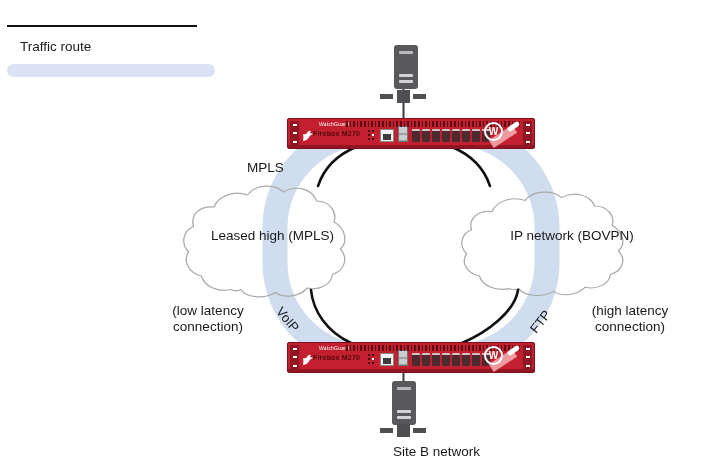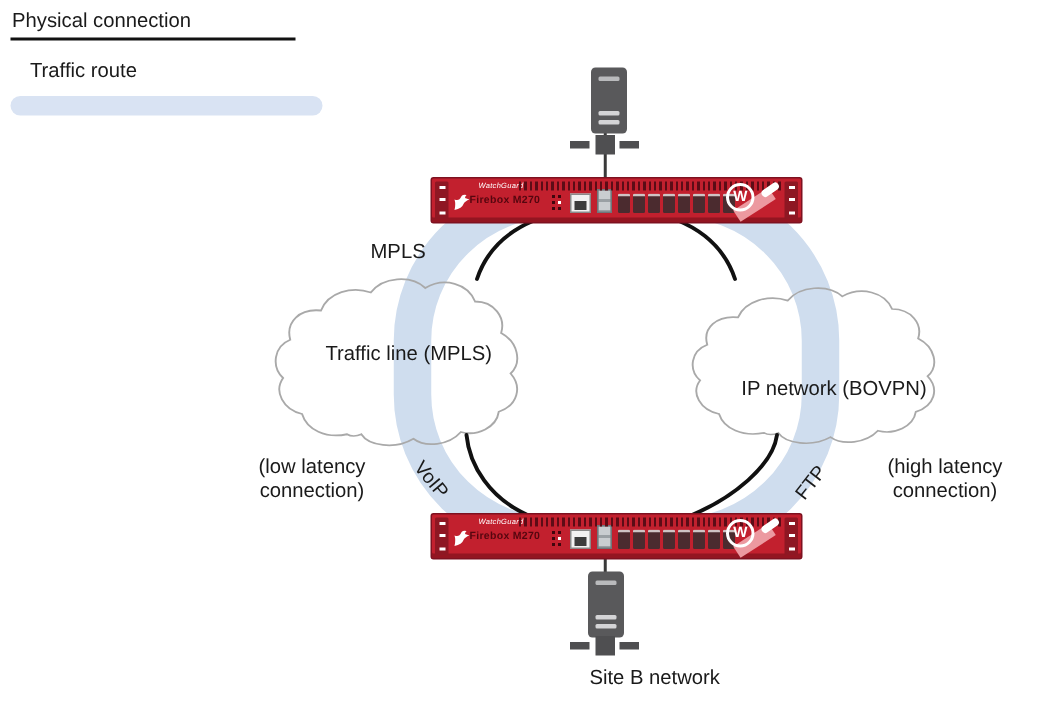--- a/index.html
+++ b/index.html
@@ -75,21 +75,20 @@
 
     <path class="phys" d="M356,147 C344,152 326,162 318,186"></path>
     <path class="phys" d="M452,147 C464,152 482,162 490,186"></path>
     <path class="phys" d="M311,290 C313,311 327,332 351,343"></path>
     <path class="phys" d="M518,290 C515,311 488,332 462,343"></path>
 
     <line class="vline" x1="403.5" y1="86" x2="403.5" y2="120"></line>
     <line class="vline" x1="403.5" y1="369" x2="403.5" y2="384"></line>
   </svg>
 
-  <div class="lbl txt" style="left:8px;top:6px;">Physical connection</div>
   <div class="legend-line txt"></div>
   <div class="lbl txt" style="left:20px;top:39px;">Traffic route</div>
   <div class="legend-bar txt"></div>
 
   <div class="tower" style="left:394px;top:45px;">
       <i class="s1"></i>
       <i class="s2"></i>
       <i class="s3"></i>
     </div>
   <div class="hub" style="left:380px;top:90px;">
@@ -130,22 +129,22 @@
     <div class="fw-swoosh"></div>
     <div class="fw-cap cap-r">
         <i></i>
         <i></i>
         <i></i>
       </div>
   </div>
 
   <div class="lbl txt" style="left:247px;top:160px;">MPLS</div>
 
-  <div class="lbl txt lbl-c" style="left:190px;top:228px;width:165px;">Traffic line (MPLS)</div>
-  <div class="lbl txt lbl-c" style="left:472px;top:228px;width:168px;margin-top:23px;">IP network (BOVPN)</div>
+  <div class="lbl txt lbl-c" style="left:190px;top:228px;width:165px;">Leased high (MPLS)</div>
+  <div class="lbl txt lbl-c" style="left:488px;top:228px;width:168px;">IP network (BOVPN)</div>
 
   <div class="lbl txt lbl-c" style="left:156px;top:303px;width:104px;">(low latency connection)</div>
   <div class="lbl txt lbl-c" style="left:578px;top:303px;width:104px;">(high latency connection)</div>
 
   <div class="rot" style="left:274px;top:312px;transform:rotate(50deg);">VoIP</div>
   <div class="rot" style="left:528px;top:314px;transform:rotate(-52deg);">FTP</div>
 
   <div class="fw" style="left:287px;top:342px;">
     <div class="fw-cap cap-l">
         <i></i>

